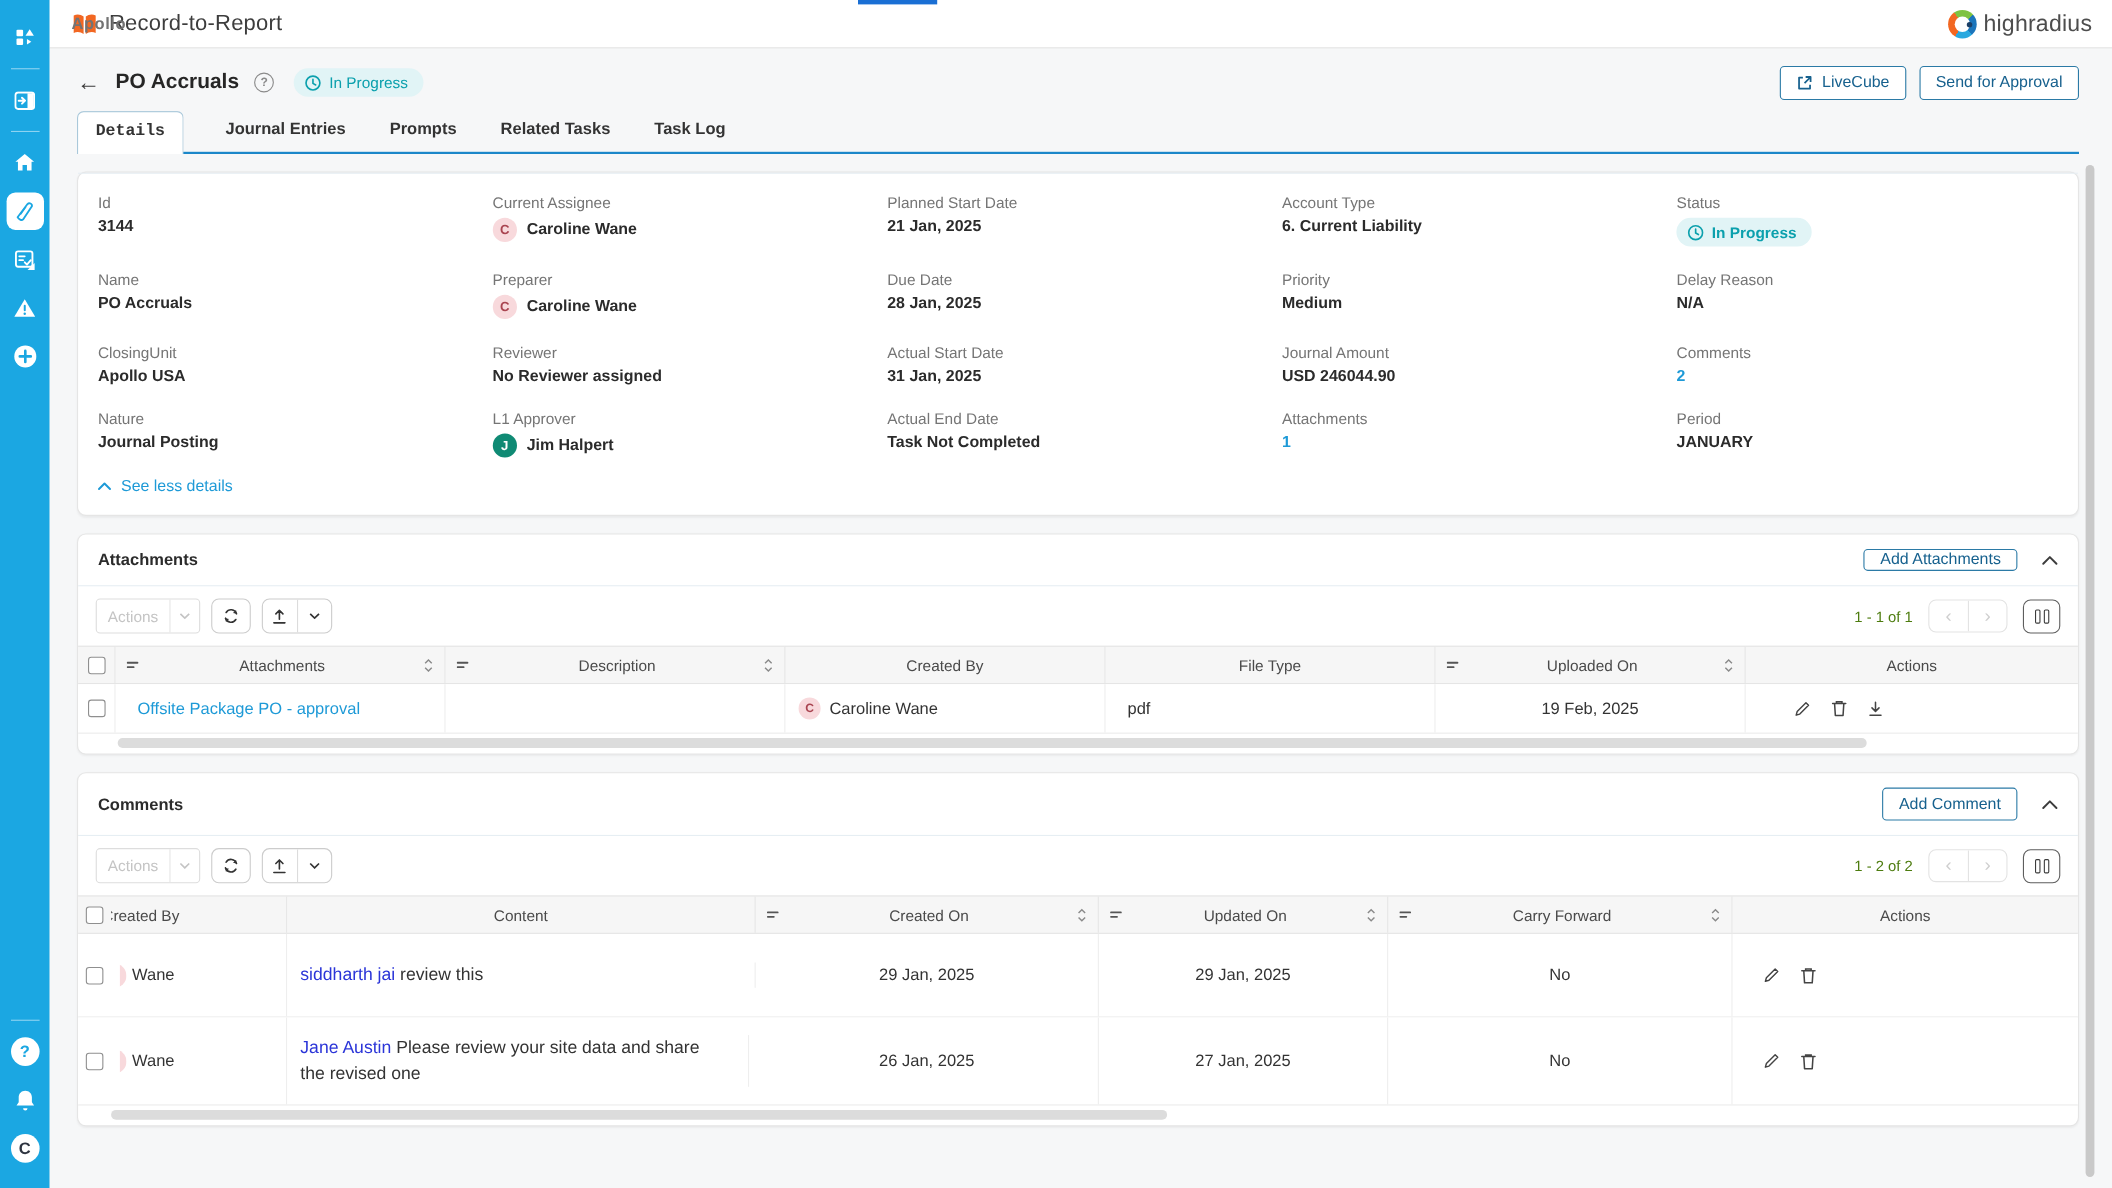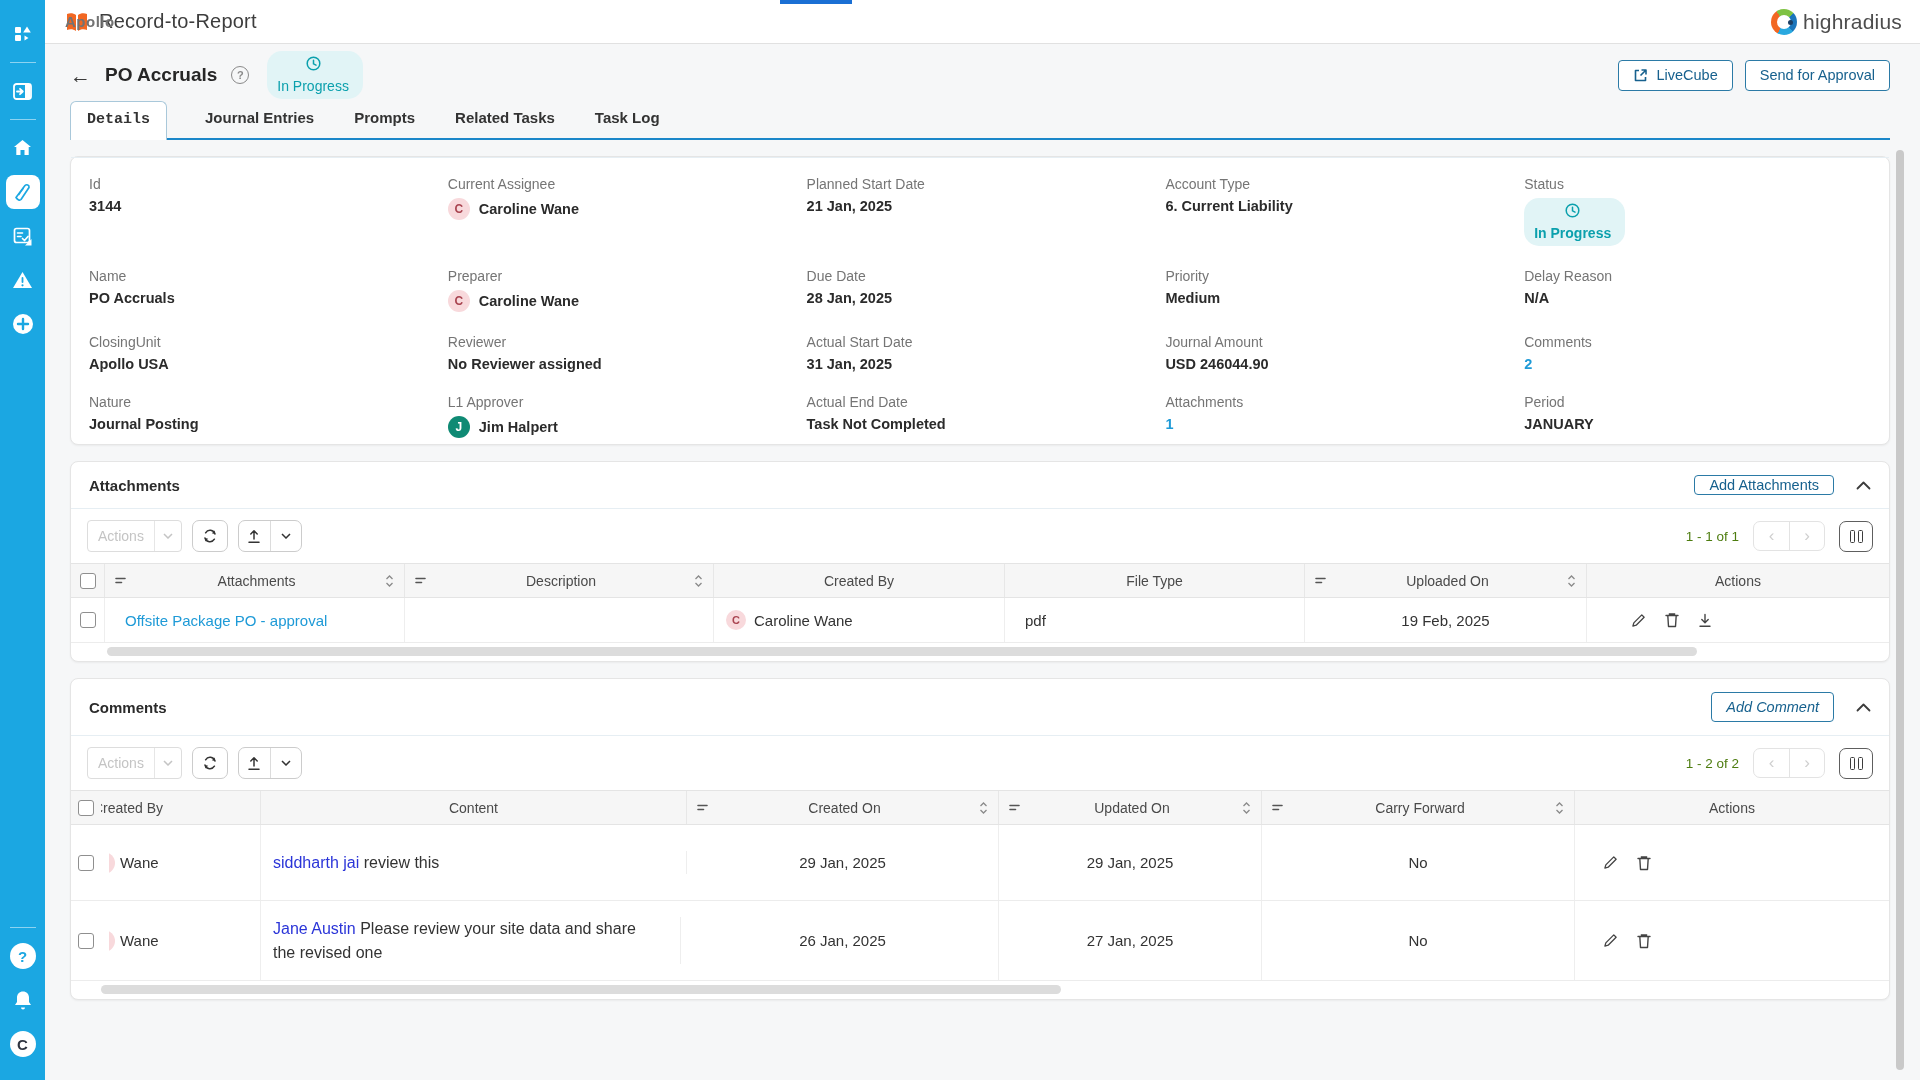--- a/index.html
+++ b/index.html
@@ -38,22 +38,22 @@
   .brand-text { font-size:21px; color:#4d4d4d; font-weight:500; letter-spacing:.2px; }
 
   
   .content { position:absolute; left:45px; top:44px; right:0; bottom:0; padding:10px 30px 0 25px; }
 
   .page-head { display:flex; align-items:center; height:42px; }
   .back-btn { font-size:21px; color:#3a3a3a; cursor:pointer; margin-right:14px; line-height:1; }
   .page-title { font-size:19px; font-weight:700; color:#262626; margin-right:14px; }
   .info-icon { width:18px; height:18px; border:1.4px solid #8a8a8a; border-radius:50%; color:#8a8a8a;
     font-size:11px; font-weight:700; display:flex; align-items:center; justify-content:center; margin-right:18px; cursor:pointer;}
-  .badge { display:inline-flex; align-items:center; gap:7px; background:var(--badge-bg,#e1f4f6);
-    color:var(--badge-teal,#0ba0ad); border-radius:15px; padding:5px 14px 5px 10px; font-size:14px;flex-direction:column; }
+  .badge { display:inline-flex; align-items:flex-end; gap:7px; background:var(--badge-bg,#e1f4f6);
+    color:var(--badge-teal,#0ba0ad); border-radius:15px; padding:5px 14px 5px 10px; font-size:14px; }
   .head-actions { margin-left:auto; display:flex; gap:12px; }
   .btn-outline { display:inline-flex; align-items:center; gap:8px; background:#fff;
     border:1px solid var(--button-blue-border,#2b7aa6); color:var(--button-blue-text,#17618e);
     border-radius:4px; height:31px; padding:0 14px; font-size:14.5px; cursor:pointer; font-family:inherit; }
 
   .tabbar { display:flex; align-items:flex-end; gap:36px; border-bottom:2px solid var(--tab-underline,#1b87c9);
     margin-top:4px; padding-left:0; }
   .tab { font-size:15px; font-weight:700; color:#333; padding:9px 2px 12px; cursor:pointer; }
   .tab.active { background:#fff; border:1px solid #a9c8da; border-bottom:none; border-radius:6px 6px 0 0;
     padding:9px 16px 12px; margin-bottom:-2px;font-family:Liberation Mono, monospace; }
@@ -380,20 +380,28 @@
       <div>
         <div class="f-label">Attachments</div>
         <div class="f-value"><span class="f-link">1</span></div>
       </div>
       <div>
         <div class="f-label">Period</div>
         <div class="f-value">JANUARY</div>
       </div>
     </div>
 
+    <div class="see-less">
+      <span>
+        <svg width="12" height="8" viewBox="0 0 12 8">
+            <path d="M1 6.5 L6 1.5 L11 6.5" fill="none" stroke="#1e9ad7" stroke-width="1.8" stroke-linecap="round" stroke-linejoin="round"></path>
+          </svg>
+      </span>
+      <span>See less details</span>
+    </div>
   </section>
 
   <section class="card">
     <div class="card-head">
       <span class="card-title">Attachments</span>
       <div class="card-icons" style="gap:22px;">
         <button class="btn-outline" style="height:20px;">
           <span>Add Attachments</span>
         </button>
         <span class="icon-plain">
@@ -546,21 +554,21 @@
 
     <div class="hscroll">
       <span class="hthumb" style="left:36px; width:1590px;"></span>
     </div>
   </section>
 
   <section class="card">
     <div class="card-head">
       <span class="card-title">Comments</span>
       <div class="card-icons" style="gap:22px;">
-        <button class="btn-outline" style="height:30px;font-style:italic;">
+        <button class="btn-outline" style="height:30px;">
           <span>Add Comment</span>
         </button>
         <span class="icon-plain">
           <svg width="15" height="9" viewBox="0 0 15 9">
               <path d="M1.5 7.5 L7.5 1.5 L13.5 7.5" fill="none" stroke="#3c3c3c" stroke-width="1.8" stroke-linecap="round" stroke-linejoin="round"></path>
             </svg>
         </span>
       </div>
     </div>
     <div class="card-divider"></div>

